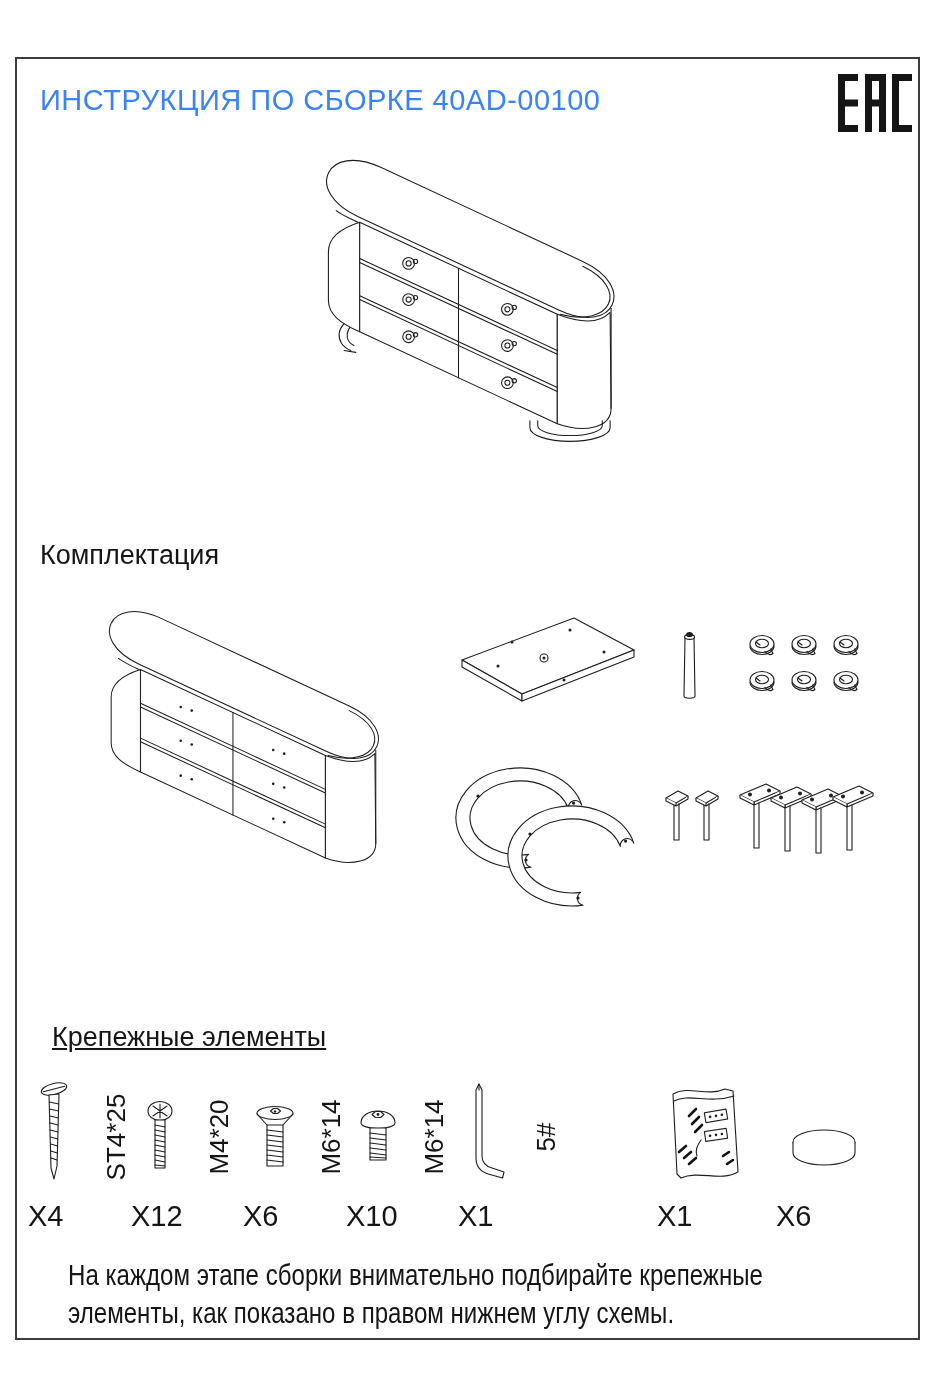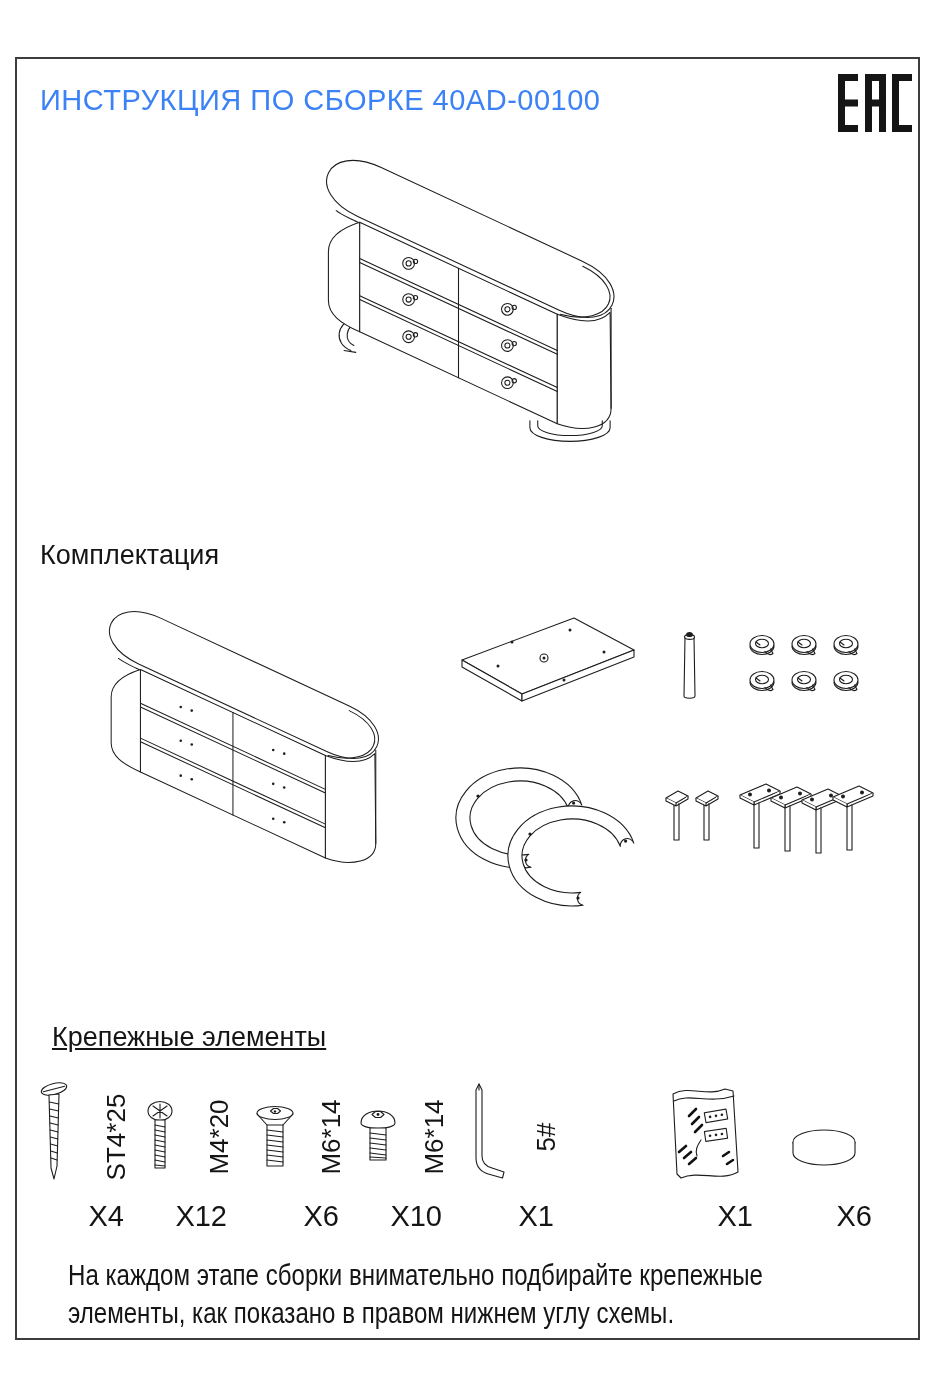--- a/index.html
+++ b/index.html
@@ -13,21 +13,21 @@
   .drawing{position:absolute;}
   svg{display:block;overflow:visible;}
   .ln{fill:none;stroke:#1d1d1d;stroke-width:1.1;stroke-linejoin:round;stroke-linecap:round;}
   .lnw{fill:#fff;stroke:#1d1d1d;stroke-width:1.1;stroke-linejoin:round;}
   .dot{fill:#1d1d1d;stroke:none;}
   .hw-row{position:absolute;left:0;top:1078px;width:933px;height:170px;}
   .hw-item{position:absolute;width:96px;height:170px;}
   .hw-visual{position:relative;width:96px;height:118px;}
   .hw-visual svg{position:absolute;left:10px;top:2px;}
   .hw-vlabel{position:absolute;width:116px;height:26px;left:28px;top:46px;transform:rotate(-90deg);font-size:26px;color:#151515;text-align:center;white-space:nowrap;}
-  .hw-count{position:absolute;top:122px;width:96px;text-align:right;font-size:29px;color:#151515;}
+  .hw-count{position:absolute;top:122px;width:96px;text-align:left;font-size:29px;color:#151515;}
   .note{position:absolute;left:68px;top:1256px;font-size:29px;line-height:1.32;color:#151515;transform:scaleX(0.83);transform-origin:left top;white-space:nowrap;}
   .hidden-defs{position:absolute;width:0;height:0;overflow:hidden;}
 </style>
 </head>
 <body>
 
 <svg class="hidden-defs" aria-hidden="true">
   <defs>
     <symbol id="dresser-body" viewBox="0 0 380 320">
 

